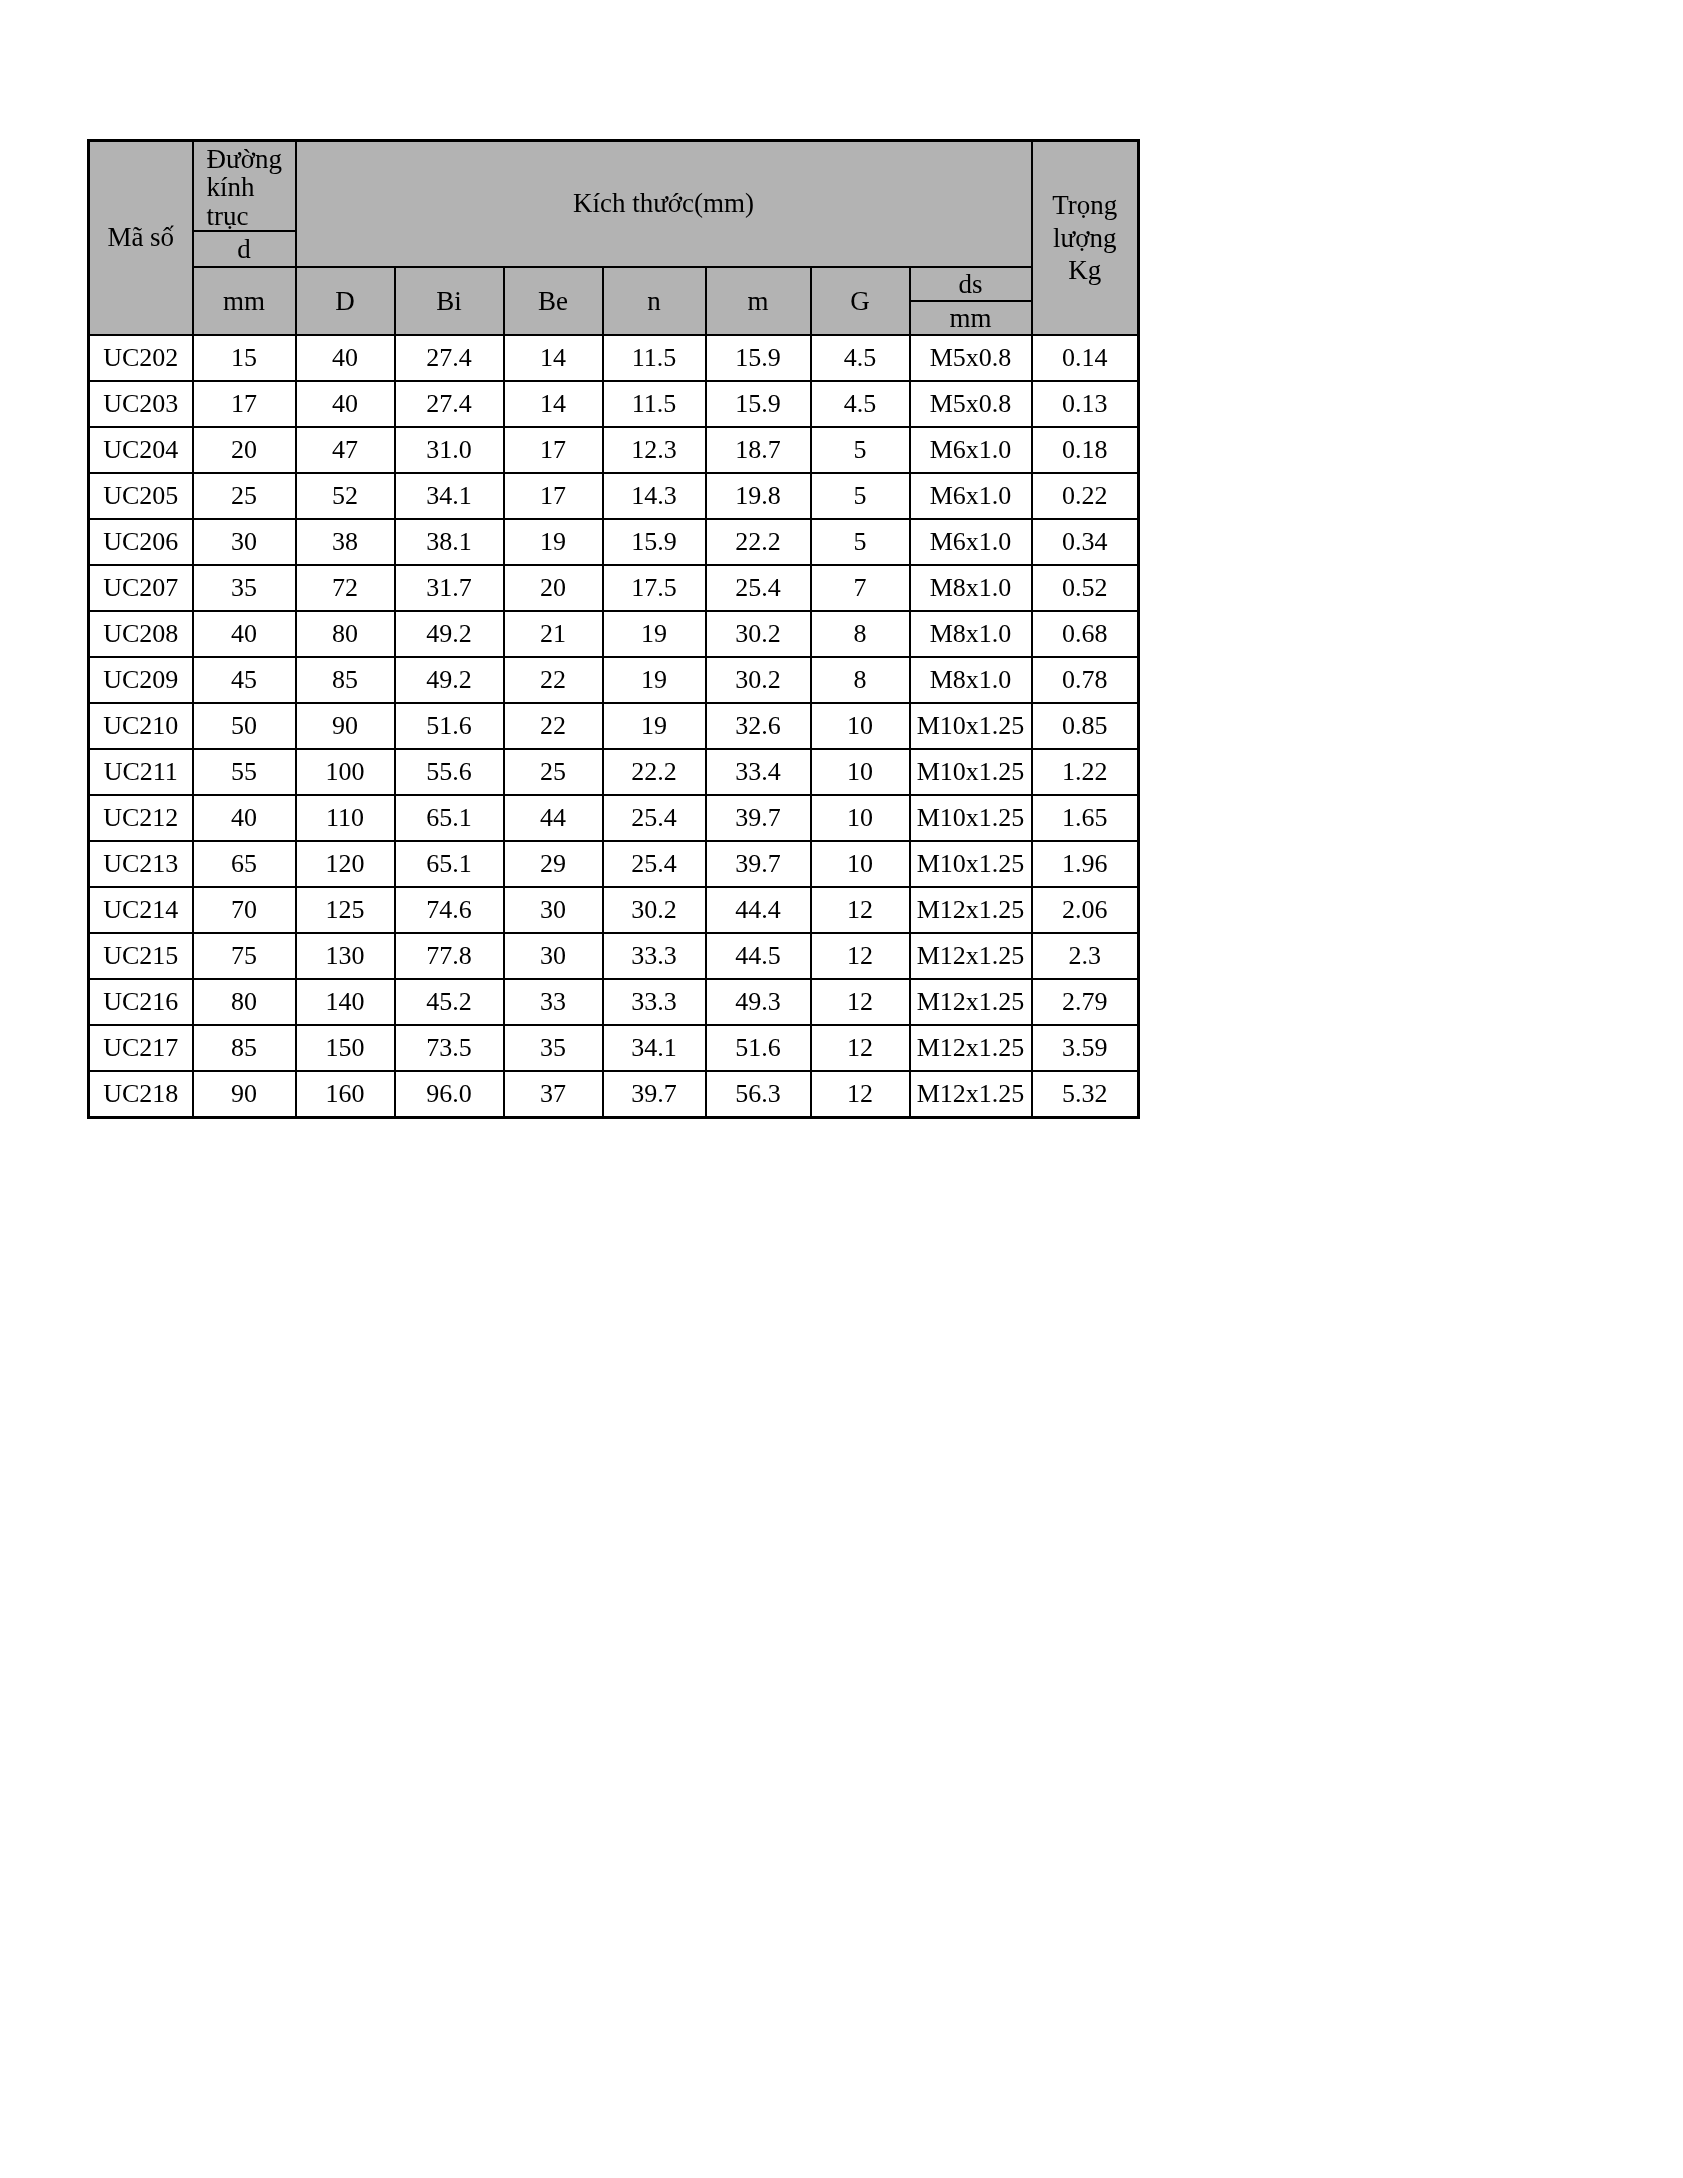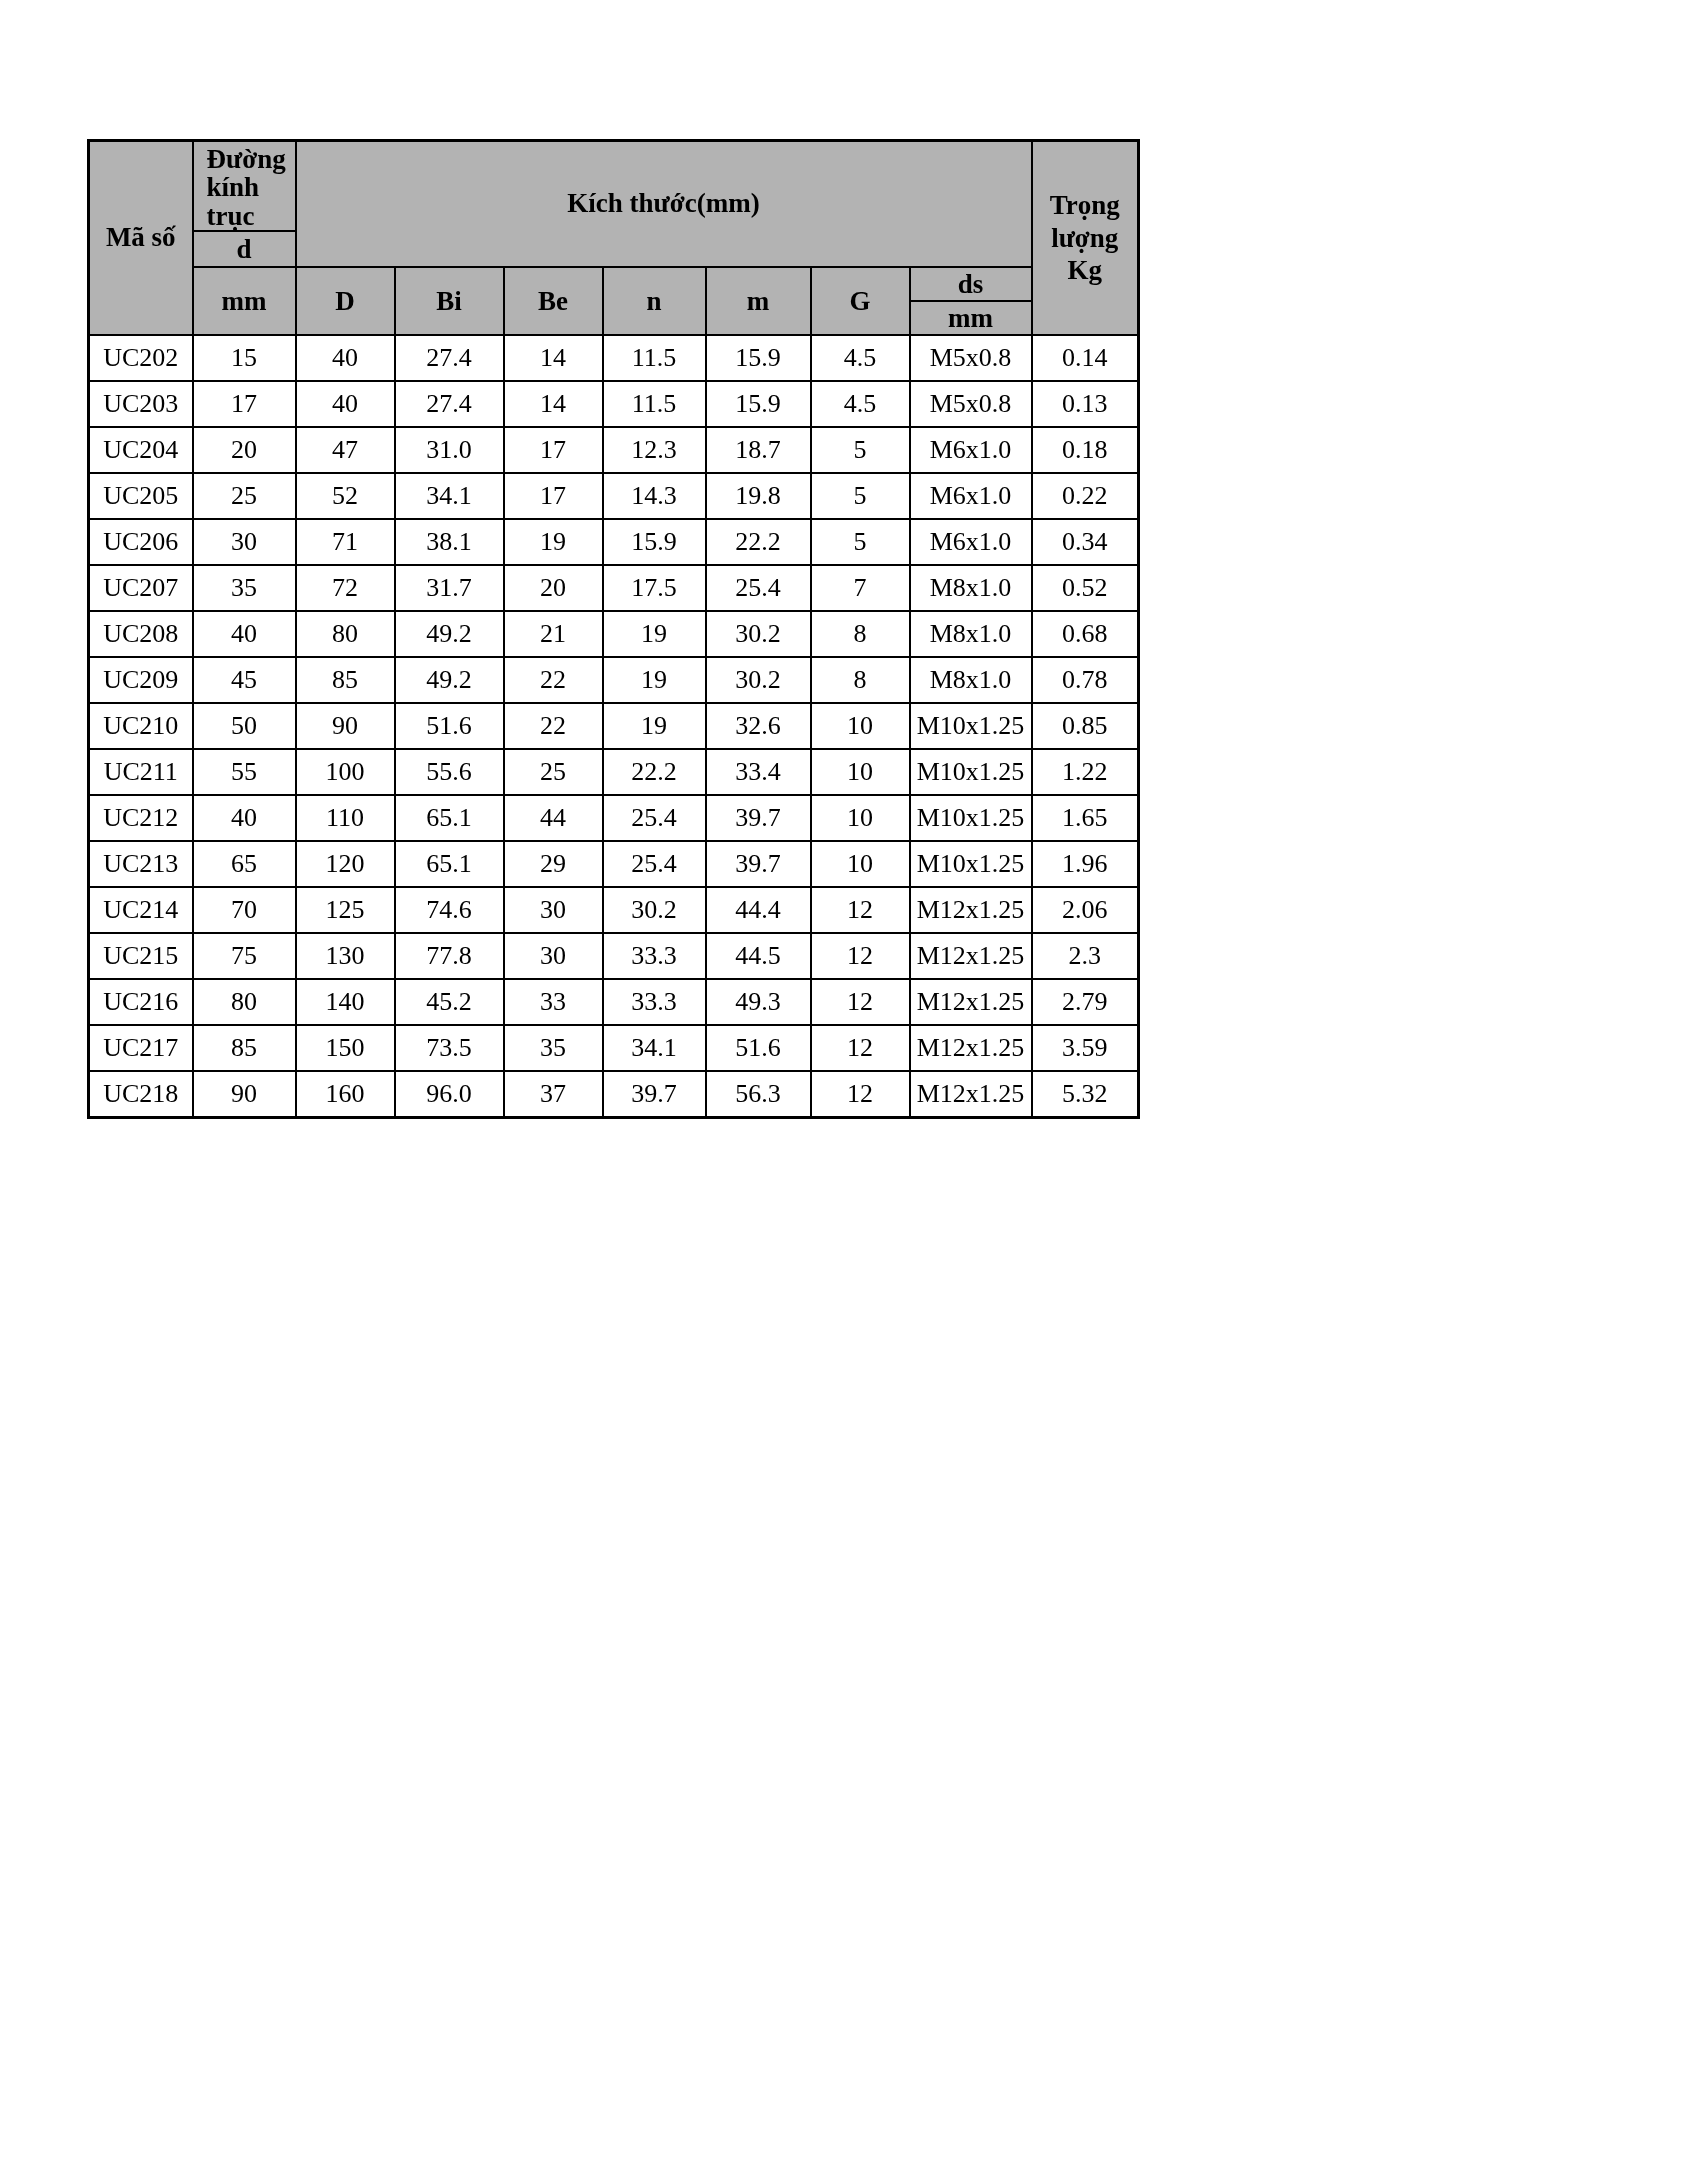--- a/index.html
+++ b/index.html
@@ -31,21 +31,21 @@
   }
   th, td {
     border: 2px solid var(--border-color);
     text-align: center;
     vertical-align: middle;
     padding: 0;
     overflow: hidden;
   }
   thead th {
     background: var(--header-bg);
-    font-weight: bold;
+    font-weight: normal;
     font-size: 27px;
     line-height: 1.15;
   }
   tbody td {
     background: #ffffff;
     font-size: 26px;
     font-weight: normal;
     height: 46px;
   }
   tr.hr1 { height: 85px; }
@@ -149,21 +149,21 @@
           <td>17</td>
           <td>14.3</td>
           <td>19.8</td>
           <td>5</td>
           <td>M6x1.0</td>
           <td>0.22</td>
         </tr>
         <tr>
           <td>UC206</td>
           <td>30</td>
-          <td>71</td>
+          <td>38</td>
           <td>38.1</td>
           <td>19</td>
           <td>15.9</td>
           <td>22.2</td>
           <td>5</td>
           <td>M6x1.0</td>
           <td>0.34</td>
         </tr>
         <tr>
           <td>UC207</td>

